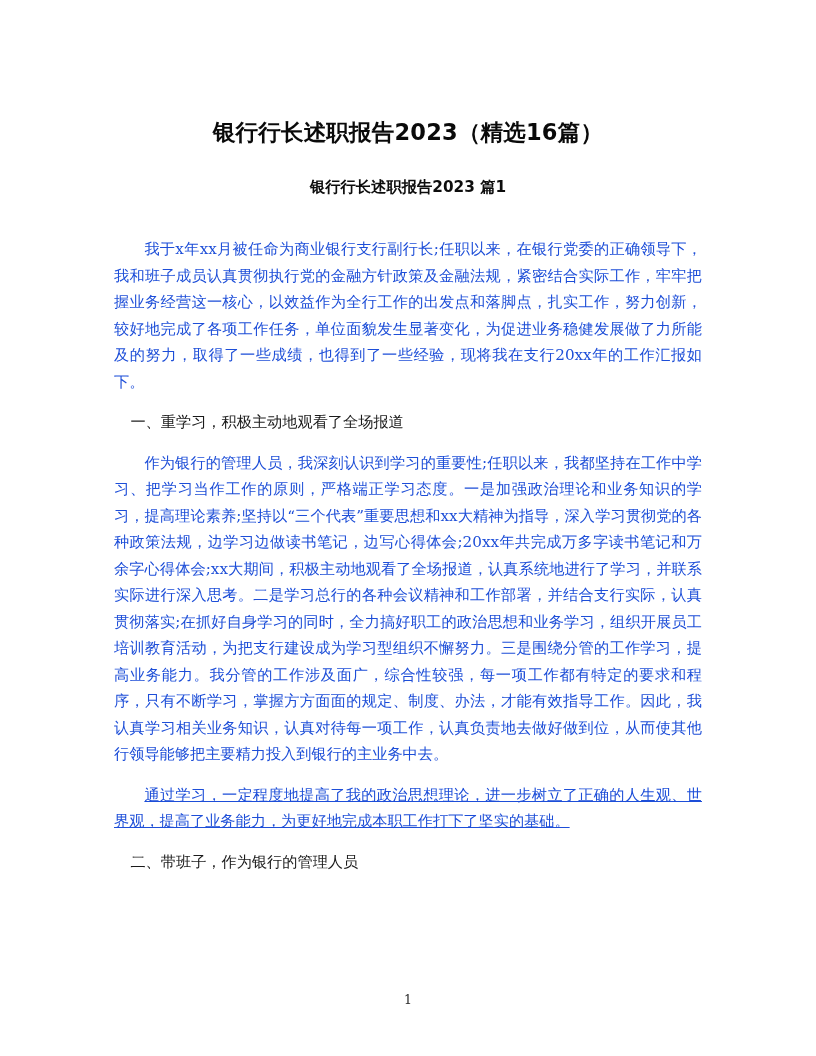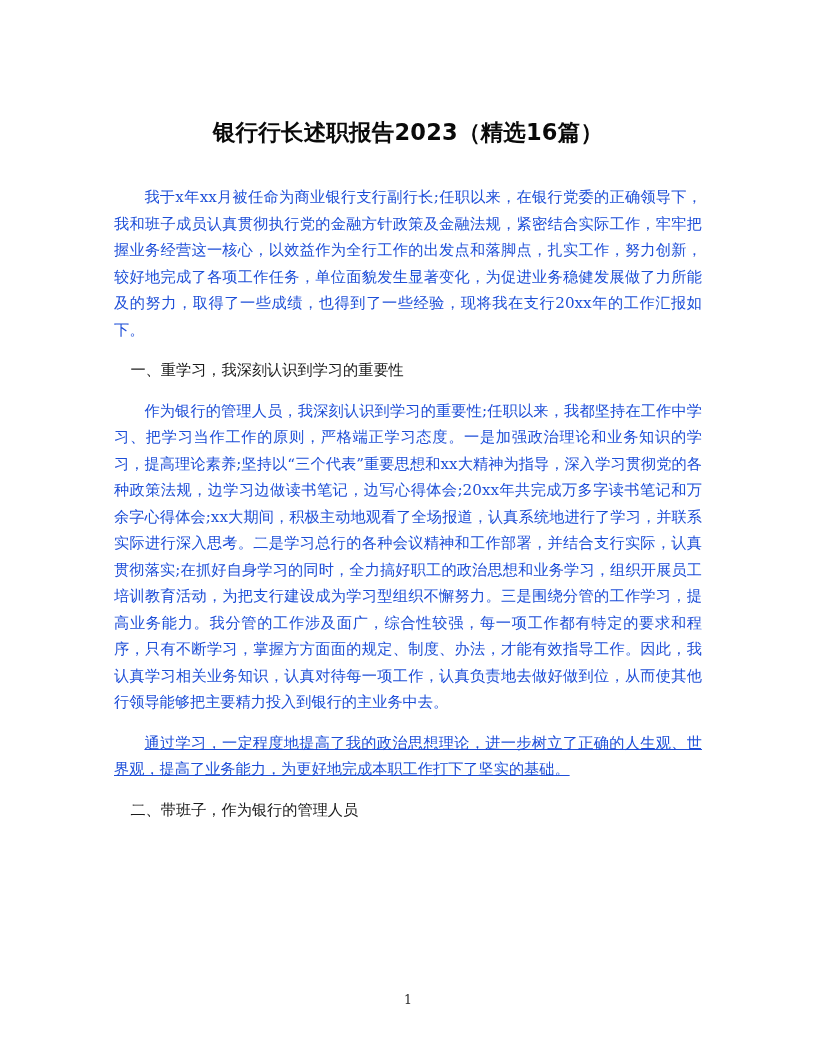--- a/index.html
+++ b/index.html
@@ -88,25 +88,26 @@
   }
 </style>
 </head>
 <body>
 
 <div class="page">
   <div class="content">
 
     <h1 class="doc-title">银行行长述职报告2023（精选16篇）</h1>
 
+    <h2 class="doc-subtitle">银行行长述职报告2023 篇1</h2>
 
     <div class="body-block">
       <p class="para">我于x年xx月被任命为商业银行支行副行长;任职以来，在银行党委的正确领导下，我和班子成员认真贯彻执行党的金融方针政策及金融法规，紧密结合实际工作，牢牢把握业务经营这一核心，以效益作为全行工作的出发点和落脚点，扎实工作，努力创新，较好地完成了各项工作任务，单位面貌发生显著变化，为促进业务稳健发展做了力所能及的努力，取得了一些成绩，也得到了一些经验，现将我在支行20xx年的工作汇报如下。</p>
 
-      <p class="heading-para">一、重学习，我深刻认识到学习的重要性</p>
+      <p class="heading-para">一、重学习，积极主动地观看了全场报道</p>
 
       <p class="para">作为银行的管理人员，我深刻认识到学习的重要性;任职以来，我都坚持在工作中学习、把学习当作工作的原则，严格端正学习态度。一是加强政治理论和业务知识的学习，提高理论素养;坚持以“三个代表”重要思想和xx大精神为指导，深入学习贯彻党的各种政策法规，边学习边做读书笔记，边写心得体会;20xx年共完成万多字读书笔记和万余字心得体会;xx大期间，积极主动地观看了全场报道，认真系统地进行了学习，并联系实际进行深入思考。二是学习总行的各种会议精神和工作部署，并结合支行实际，认真贯彻落实;在抓好自身学习的同时，全力搞好职工的政治思想和业务学习，组织开展员工培训教育活动，为把支行建设成为学习型组织不懈努力。三是围绕分管的工作学习，提高业务能力。我分管的工作涉及面广，综合性较强，每一项工作都有特定的要求和程序，只有不断学习，掌握方方面面的规定、制度、办法，才能有效指导工作。因此，我认真学习相关业务知识，认真对待每一项工作，认真负责地去做好做到位，从而使其他行领导能够把主要精力投入到银行的主业务中去。</p>
 
       <p class="para">通过学习，一定程度地提高了我的政治思想理论，进一步树立了正确的人生观、世界观，提高了业务能力，为更好地完成本职工作打下了坚实的基础。</p>
 
       <p class="heading-para">二、带班子，作为银行的管理人员</p>
     </div>
 
   </div>
 

